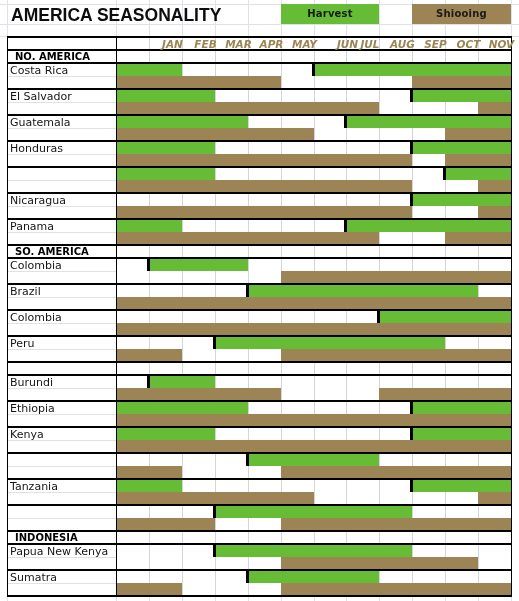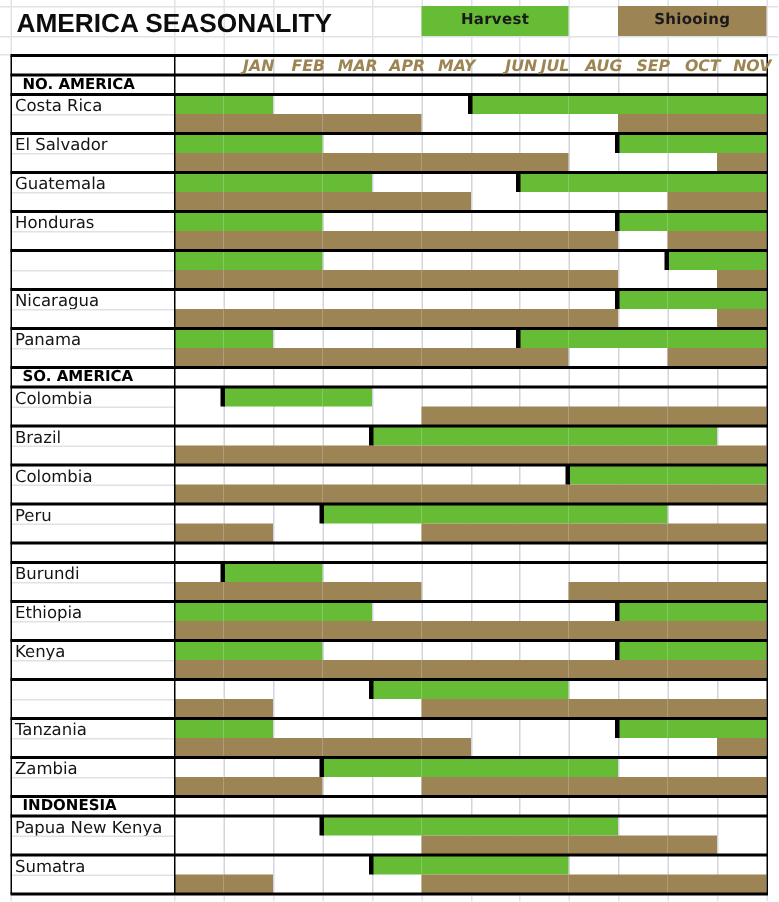--- a/index.html
+++ b/index.html
@@ -466,19 +466,18 @@
       <div class="cell ctry" style="left: 0px; top: 156px; width: 109px; height: 13px; line-height: 15px;">Nicaragua</div>
       <div class="cell grp" style="left: 0px; top: 208px; width: 109px; height: 13px; line-height: 14px;">SO. AMERICA</div>
       <div class="cell ctry" style="left: 0px; top: 221px; width: 109px; height: 13px; line-height: 15px;">Colombia</div>
       <div class="cell ctry" style="left: 0px; top: 247px; width: 109px; height: 13px; line-height: 15px;">Brazil</div>
       <div class="cell ctry" style="left: 0px; top: 273px; width: 109px; height: 13px; line-height: 15px;">Colombia</div>
       <div class="cell ctry" style="left: 0px; top: 299px; width: 109px; height: 13px; line-height: 15px;">Peru</div>
       <div class="cell ctry" style="left: 0px; top: 338px; width: 109px; height: 13px; line-height: 15px;">Burundi</div>
       <div class="cell ctry" style="left: 0px; top: 364px; width: 109px; height: 13px; line-height: 15px;">Ethiopia</div>
       <div class="cell ctry" style="left: 0px; top: 390px; width: 109px; height: 13px; line-height: 15px;">Kenya</div>
       <div class="cell ctry" style="left: 0px; top: 442px; width: 109px; height: 13px; line-height: 15px;">Tanzania</div>
-      <div class="cell ctry" style="left: 0px; top: 468px; width: 109px; height: 13px; line-height: 15px;">Zambia</div>
       <div class="cell grp" style="left: 0px; top: 494px; width: 109px; height: 13px; line-height: 14px;">INDONESIA</div>
       <div class="cell ctry" style="left: 0px; top: 507px; width: 109px; height: 13px; line-height: 15px;">Papua New Kenya</div>
       <div class="cell ctry" style="left: 0px; top: 533px; width: 109px; height: 13px; line-height: 15px;">Sumatra</div>
     </div>
 
 </div>
 
 </body></html>

